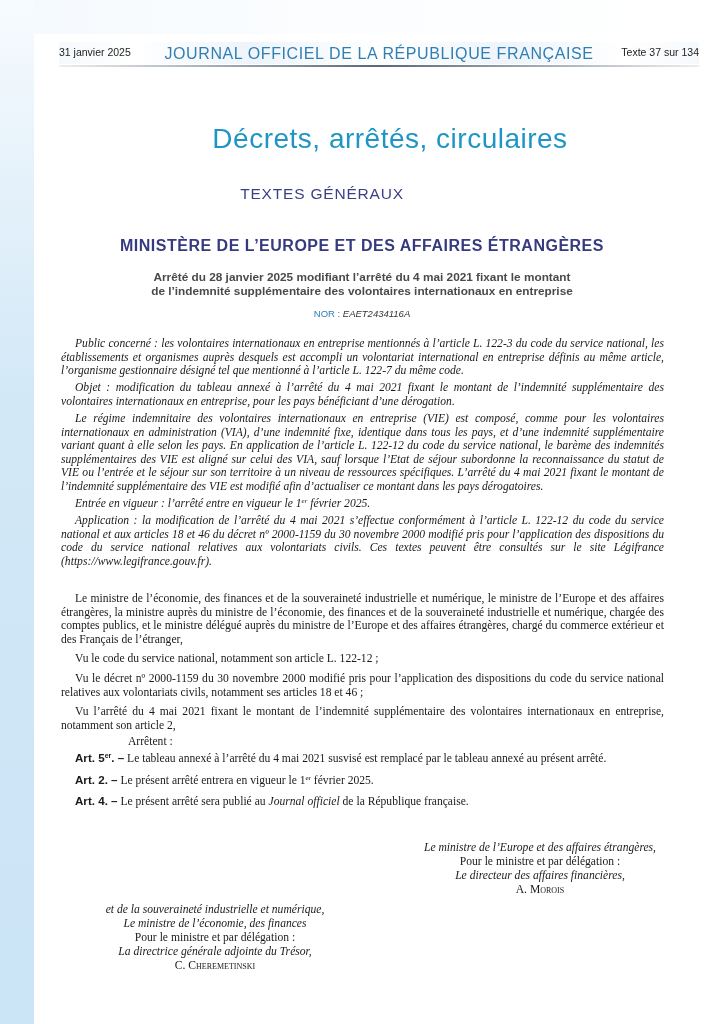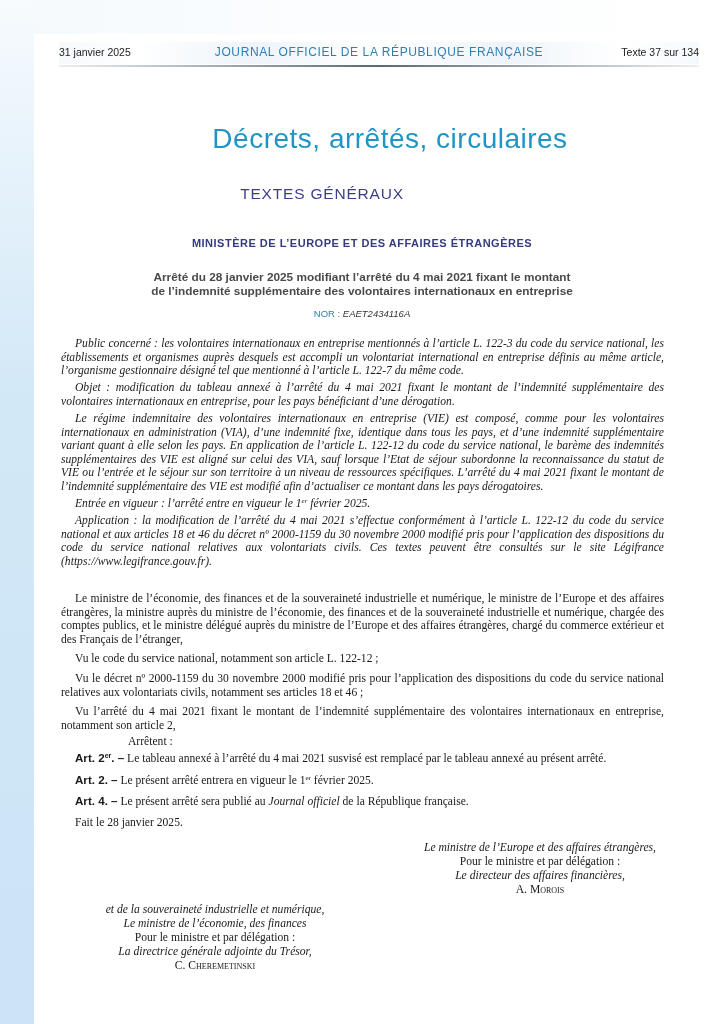--- a/index.html
+++ b/index.html
@@ -20,40 +20,40 @@
   .page {
     position: absolute; left: 34px; top: 34px; width: 660px; height: 990px;
     background: #ffffff;
   }
   .header {
     position: absolute; left: 25px; top: 8px; width: 640px; height: 22px;
     font-family: "Liberation Sans", "DejaVu Sans", sans-serif;
     background: linear-gradient(to right, #f6f9fc 0%, #ffffff 12%, #eef4fa 30%, #ffffff 50%, #eef4fa 70%, #ffffff 88%, #f6f9fc 100%);
   }
   .header .date { position: absolute; left: 0; top: 4px; font-size: 10.5px; color: #222; }
-  .header .journal { position: absolute; left: 0; right: 0; top: 3px; text-align: center; font-size: 12px; color: #2f7fb3; letter-spacing: 0.6px; }
+  .header .journal { position: absolute; left: 0; right: 0; top: 3px; text-align: center; font-size: 16px; color: #2f7fb3; letter-spacing: 0.6px; }
   .header .page-ref { position: absolute; right: 0; top: 4px; font-size: 10.5px; color: #222; }
   .header-rule {
     position: absolute; left: 25px; top: 31px; width: 640px; height: 1.5px;
     background: linear-gradient(to right, rgba(70,90,110,0.1) 0%, #59697a 50%, rgba(70,90,110,0.1) 100%);
   }
   .section-title {
     position: absolute; left: 0; width: 724px; top: 123px; text-align: center;
     font-family: "Liberation Sans", "DejaVu Sans", sans-serif;
     font-size: 28px; color: #1f95c6; letter-spacing: 0.5px; margin-left: 28px;
   }
   .subsection {
     position: absolute; left: 0; width: 644px; top: 185px; text-align: center;
     font-family: "Liberation Sans", "DejaVu Sans", sans-serif;
     font-size: 15.5px; color: #3b3f86; letter-spacing: 0.8px;
   }
   .ministry {
     position: absolute; left: 0; width: 724px; top: 237px; text-align: center;
     font-family: "Liberation Sans", "DejaVu Sans", sans-serif;
-    font-size: 11px; font-weight: bold; color: #353b7e; letter-spacing: 0.5px;
+    font-size: 16px; font-weight: bold; color: #353b7e; letter-spacing: 0.5px;
   }
   .act-title {
     position: absolute; left: 0; width: 724px; top: 270px; text-align: center;
     font-family: "Liberation Sans", "DejaVu Sans", sans-serif;
     font-size: 11.8px; font-weight: bold; color: #4a4a4a; line-height: 14px;
   }
   .nor {
     position: absolute; left: 0; width: 724px; top: 308px; text-align: center;
     font-family: "Liberation Sans", "DejaVu Sans", sans-serif;
     font-size: 9.5px; color: #2f7fb3;
@@ -121,24 +121,23 @@
 <div class="body-text visas">
   <p>Le ministre de l’économie, des finances et de la souveraineté industrielle et numérique, le ministre de l’Europe et des affaires étrangères, la ministre auprès du ministre de l’économie, des finances et de la souveraineté industrielle et numérique, chargée des comptes publics, et le ministre délégué auprès du ministre de l’Europe et des affaires étrangères, chargé du commerce extérieur et des Français de l’étranger,</p>
   <p>Vu le code du service national, notamment son article L. 122-12 ;</p>
   <p>Vu le décret nº 2000-1159 du 30 novembre 2000 modifié pris pour l’application des dispositions du code du service national relatives aux volontariats civils, notamment ses articles 18 et 46 ;</p>
   <p>Vu l’arrêté du 4 mai 2021 fixant le montant de l’indemnité supplémentaire des volontaires internationaux en entreprise, notamment son article 2,</p>
 </div>
 
 <div class="arretent">Arrêtent :</div>
 
 <div class="body-text articles">
-  <p><span class="art-num"><span>Art. 2</span><sup>er</sup><span>. –</span></span><span> Le tableau annexé à l’arrêté du 4 mai 2021 susvisé est remplacé par le tableau annexé au présent arrêté.</span></p>
+  <p><span class="art-num"><span>Art. 5</span><sup>er</sup><span>. –</span></span><span> Le tableau annexé à l’arrêté du 4 mai 2021 susvisé est remplacé par le tableau annexé au présent arrêté.</span></p>
   <p><span class="art-num">Art. 2. –</span><span> Le présent arrêté entrera en vigueur le 1</span><sup>er</sup><span> février 2025.</span></p>
   <p><span class="art-num">Art. 4. –</span><span> Le présent arrêté sera publié au </span><i>Journal officiel</i><span> de la République française.</span></p>
-  <p>Fait le 28 janvier 2025.</p>
 </div>
 
 <div class="sig sig-right">
   <div class="it">Le ministre de l’Europe et des affaires étrangères,</div>
   <div>Pour le ministre et par délégation :</div>
   <div class="it">Le directeur des affaires financières,</div>
   <div class="name">A. Morois</div>
 </div>
 
 <div class="sig sig-left">

